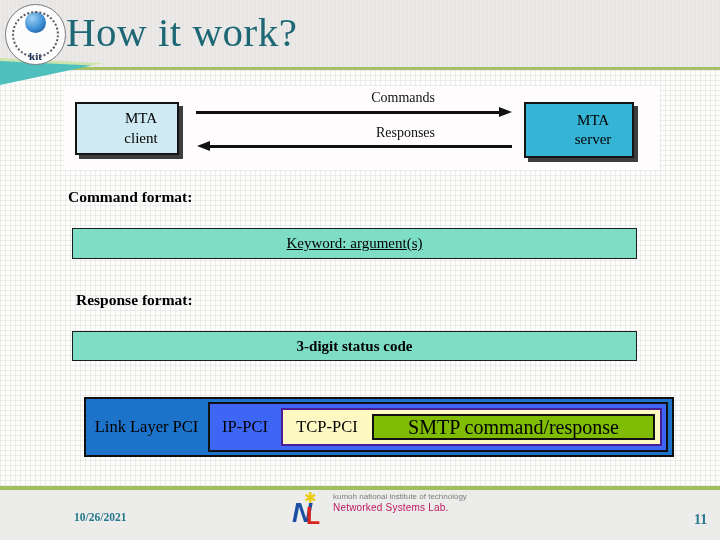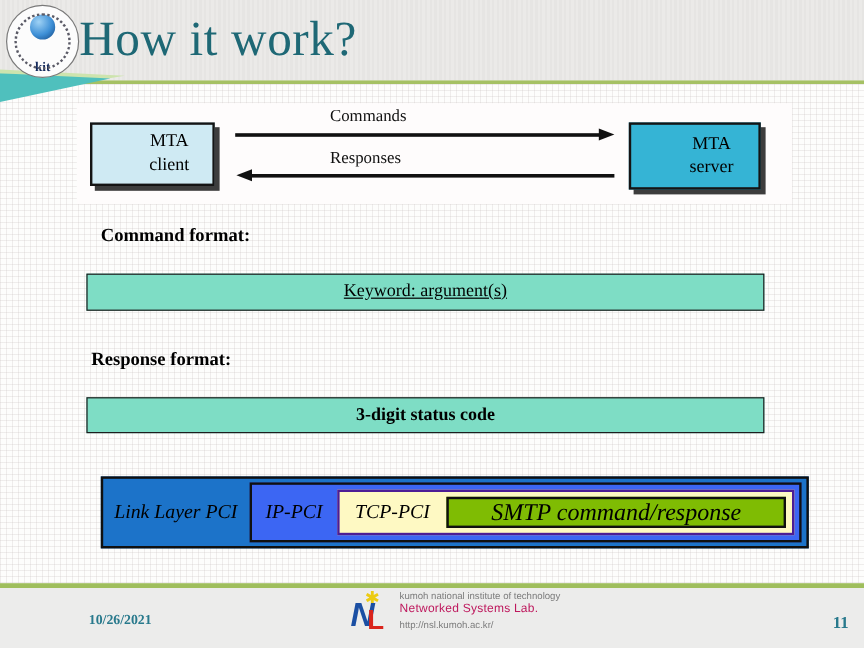--- a/index.html
+++ b/index.html
@@ -52,44 +52,44 @@
   }
   
   .diagram-panel { position:absolute; left:64px; top:86px; width:596px; height:84px; background:#fefcfc; }
   .mta-box {
     position:absolute; border:2px solid #141414; color:#000;
     display:flex; flex-direction:column; align-items:center; justify-content:center;
     font-size:15px; line-height:1.3; box-shadow:4px 4px 0 rgba(45,45,45,.92);padding-left:28px;
   }
   .mta-client { left:75px; top:102px; width:104px; height:53px; background:#cfeaf3; }
   .mta-server { left:524px; top:102px; width:110px; height:56px; background:#35b4d5; }
-  .arrow-label { position:absolute; width:160px; text-align:left; font-size:14px; color:#111; }
+  .arrow-label { position:absolute; width:160px; text-align:right; font-size:14px; color:#111; }
   .cmd-label { left:275px; top:90px; }
   .rsp-label { left:275px; top:125px; }
   .arrow-line { position:absolute; height:2.5px; background:#111; }
   .cmd-line { left:196px; top:111px; width:305px; }
   .rsp-line { left:209px; top:145px; width:303px; }
   .arrowhead { position:absolute; width:0; height:0; border-top:5.5px solid transparent; border-bottom:5.5px solid transparent; }
   .cmd-head { left:499px; top:107px; border-left:13px solid #111; }
   .rsp-head { left:197px; top:141px; border-right:13px solid #111; }
   
   .section-heading { position:absolute; font-size:15.5px; font-weight:bold; color:#000; }
-  .heading-command { left:84px; top:188px; }
+  .heading-command { left:68px; top:188px; }
   .heading-response { left:76px; top:291px; }
   .teal-box {
     position:absolute; left:72px; width:565px; height:31px; background:#7eddc5;
     border:1.5px solid #1d1d1d; display:flex; align-items:center; justify-content:center;
     font-size:15px; color:#000;
   }
   .teal-box-1 { top:228px;text-decoration:underline; }
   .teal-box-2 { top:331px; height:30px;font-weight:bold; }
   
   .stack-outer {
     position:absolute; left:84px; top:397px; width:590px; height:60px;
-    background:#1c73c9; border:2px solid #101010;font-style:italic;
+    background:#1c73c9; border:2px solid #101010;
   }
   .stack-layer-label {
     position:absolute; left:0; top:0; bottom:0; display:flex; align-items:center;
     justify-content:center; font-size:16.5px; color:#000; white-space:nowrap;
   }
   .lbl-link { width:121px; }
   .lbl-ip { width:70px; }
   .lbl-tcp { width:88px; }
   .stack-ip {
     position:absolute; left:122px; top:3px; right:4px; bottom:3px;
@@ -181,16 +181,15 @@
   <div class="footer-page">11</div>
   <div class="footer-center">
     <div class="nl-mark">
       <span class="nl-flower">✱</span>
       <span class="nl-n">N</span>
       <span class="nl-l">L</span>
     </div>
     <div class="nl-texts">
       <div class="nl-small">kumoh national institute of technology</div>
       <div class="nl-name">Networked Systems Lab.</div>
-      <div class="nl-small">http://nsl.kumoh.ac.kr/</div>
     </div>
   </div>
 </div>
 
 </body></html>

